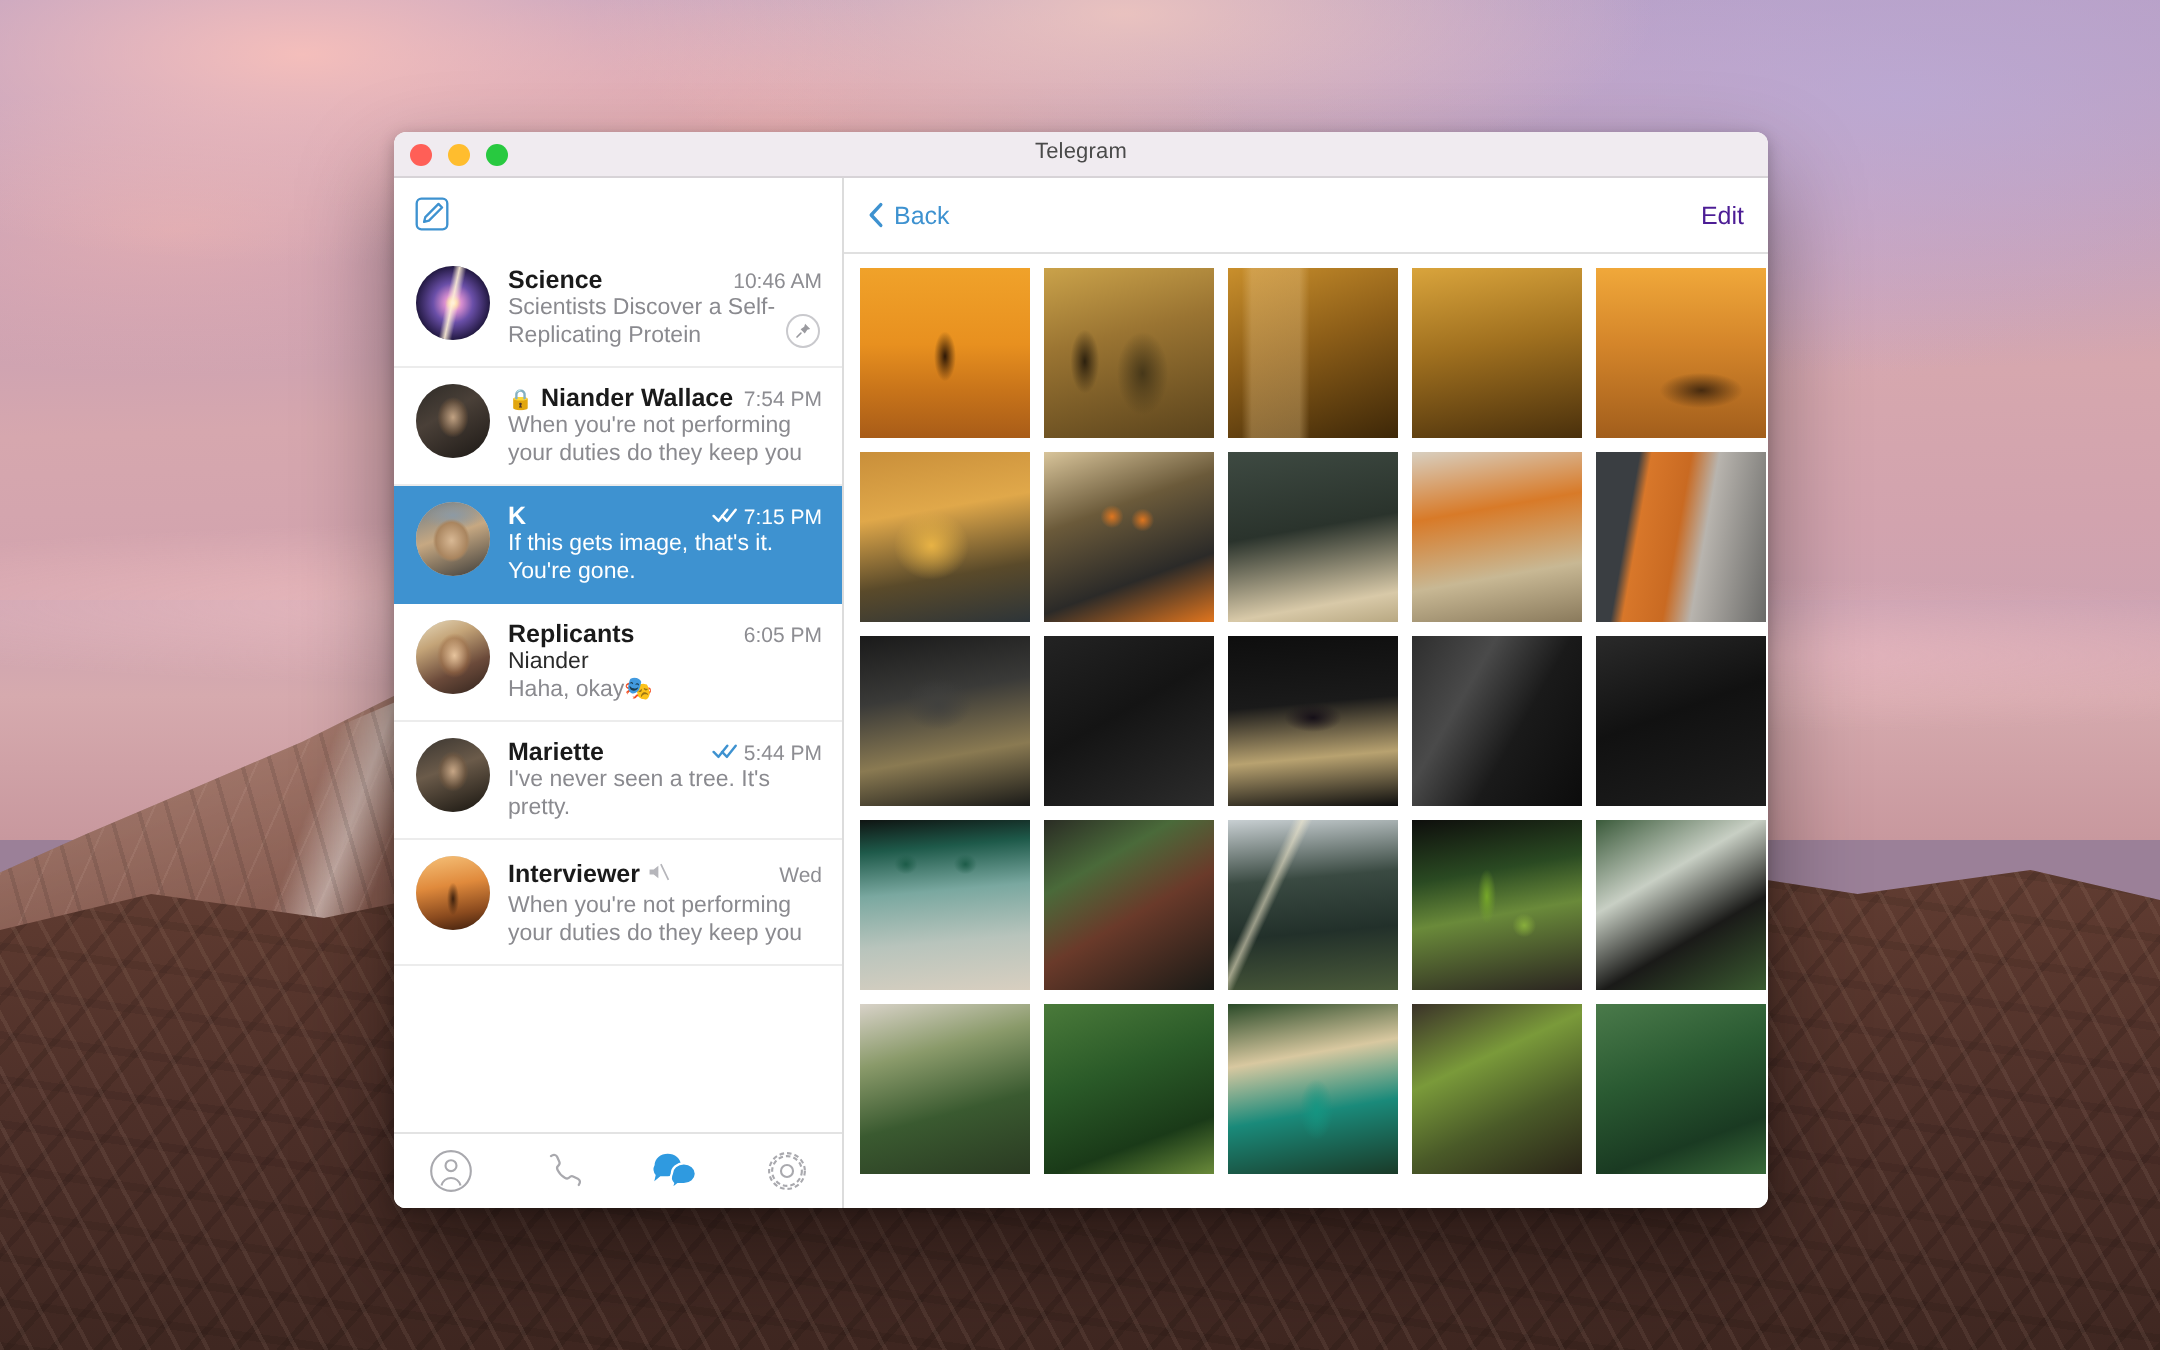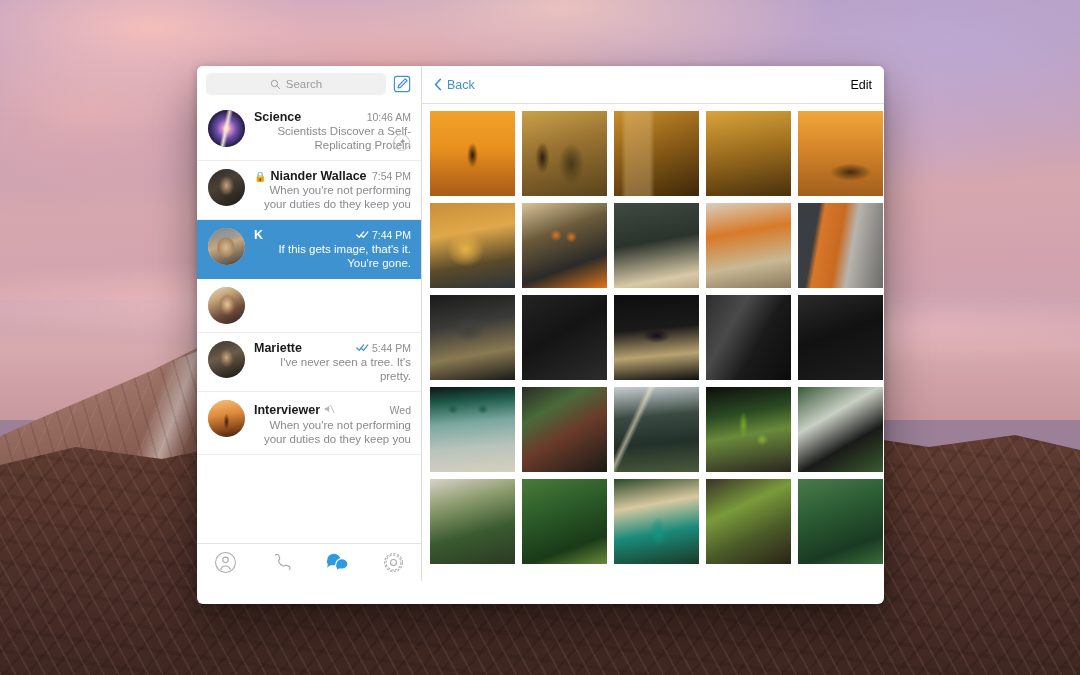--- a/index.html
+++ b/index.html
@@ -129,21 +129,21 @@
     flex: 1; height: 22px; border-radius: 5px; background: #f0f0f0;
     display: flex; align-items: center; justify-content: center; gap: 5px;
   }
   #search-box .mag { width: 11px; height: 11px; }
   #search-ph { font-size: 11.5px; color: #9a9a9f; }
   #compose { width: 20px; height: 20px; display:flex; align-items:center; justify-content:center; }
 
   #chatlist { flex: 1; overflow: hidden; }
   .chat-row {
     display: flex; padding: 8px 10px 8px 11px; gap: 9px;
-    border-bottom: 1px solid #ececec; position: relative; text-align: right;
+    border-bottom: 1px solid #ececec; position: relative;
   }
   .chat-row.selected { background: #3e92d0; border-bottom-color: #3e92d0; }
   .avatar {
     width: 37px; height: 37px; border-radius: 50%; flex: 0 0 37px;
     overflow: hidden; position: relative; background: #ccc;
   }
   .av-inner { position: absolute; inset: 0; }
   .chat-main { flex: 1; min-width: 0; }
   .chat-top { display: flex; align-items: baseline; gap: 4px; }
   .chat-name {
@@ -185,21 +185,21 @@
     padding: 0 12px; border-bottom: 1px solid #e0e0e0; position: relative;
   }
   #nav-back { display: flex; align-items: center; gap: 5px; color: #3e92d0; font-size: 12.5px; }
   #nav-title {
     position: absolute; left: 0; right: 0; text-align: center;
     font-size: 12.5px; color: #3e92d0; font-weight: bold;
     display: flex; align-items: center; justify-content: center; gap: 5px;
     pointer-events: none;
   }
   #nav-title span { pointer-events: auto; }
-  #nav-edit { margin-left: auto; color: #000000; font-size: 12.5px; }
+  #nav-edit { margin-left: auto; color: #4c1d95; font-size: 12.5px; }
 
   #grid {
     flex: 1; padding: 7px 0 0 8px; display: flex; flex-wrap: wrap;
     gap: 7px; align-content: flex-start; overflow: hidden;
   }
   .tile { width: 85px; height: 85px; flex: 0 0 85px; overflow: hidden; position: relative; }
   .tile > div { position: absolute; inset: 0; }
 </style>
 </head>
 <body>
@@ -210,33 +210,34 @@
   <div class="wp-layer wp-haze"></div>
   <div class="wp-layer wp-mtn"></div>
   <div class="wp-layer wp-mtn-lit"></div>
   <div class="wp-layer wp-snow"></div>
   <div class="wp-layer wp-mtn-tex"></div>
   <div class="wp-layer wp-fg"></div>
   <div class="wp-layer wp-fg-tex"></div>
 
   <div id="window">
 
+    <div id="titlebar">
+      <div class="lights">
+        <div class="light l-close"></div>
+        <div class="light l-min"></div>
+        <div class="light l-max"></div>
+      </div>
+      <div id="win-title">Telegram</div>
+    </div>
 
     <div id="body">
 
       <div id="sidebar">
 
         <div id="search-row">
-          <div id="search-box">
-            <svg class="mag" viewBox="0 0 16 16">
-              <circle cx="6.5" cy="6.5" r="4.6" fill="none" stroke="#9a9a9f" stroke-width="1.4"></circle>
-              <line x1="10" y1="10" x2="14" y2="14" stroke="#9a9a9f" stroke-width="1.4" stroke-linecap="round"></line>
-            </svg>
-            <span id="search-ph">Search</span>
-          </div>
           <div id="compose">
             <svg viewBox="0 0 20 20" width="18" height="18">
               <rect x="1.5" y="1.5" width="17" height="17" rx="2.6" fill="none" stroke="#3e92d0" stroke-width="1.3"></rect>
               <path d="M13.6 4.4 L15.6 6.4 L8.3 13.7 L5.6 14.4 L6.3 11.7 Z" fill="none" stroke="#3e92d0" stroke-width="1.3" stroke-linejoin="round"></path>
             </svg>
           </div>
         </div>
 
         <div id="chatlist">
             <div class="chat-row">
@@ -282,30 +283,40 @@
                 <div class="av-inner" style="background:radial-gradient(ellipse 13px 15px at 48% 52%, #d8b894 0%, #a9855f 60%, rgba(0,0,0,0) 72%), radial-gradient(ellipse 22px 10px at 50% 18%, #8d9aa4 0%, rgba(0,0,0,0) 70%);"></div>
               </div>
               <div class="chat-main">
                 <div class="chat-top">
                   <span class="chat-name">K</span>
                   <span class="chat-time">
                     <span class="ticks"><svg viewBox="0 0 16 10" width="13" height="9">
                         <path d="M1 5.6 L4 8.6 L9.4 1.8" fill="none" stroke="#3e92d0" stroke-width="1.5" stroke-linecap="round" stroke-linejoin="round"></path>
                         <path d="M6.2 5.6 L9.2 8.6 L14.6 1.8" fill="none" stroke="#3e92d0" stroke-width="1.5" stroke-linecap="round" stroke-linejoin="round"></path>
                       </svg></span>
-                    <span>7:44 PM</span>
+                    <span>7:15 PM</span>
                   </span>
                 </div>
                 <div class="chat-sub">If this gets image, that's it. You're gone.</div>
               </div>
             </div>
             <div class="chat-row">
               <div class="avatar">
                 <div class="av-inner" style="background:linear-gradient(155deg,#e8dcc0 0%,#c4a478 30%,#6b4a3a 65%,#2e211b 100%);"></div>
                 <div class="av-inner" style="background:radial-gradient(ellipse 11px 14px at 52% 48%, rgba(240,205,165,.9) 0%, rgba(160,110,70,.45) 62%, rgba(0,0,0,0) 80%);"></div>
+              </div>
+              <div class="chat-main">
+                <div class="chat-top">
+                  <span class="chat-name">Replicants</span>
+                  <span class="chat-time">
+                    <span>6:05 PM</span>
+                  </span>
+                </div>
+                <div class="chat-from">Niander</div>
+                <div class="chat-sub">Haha, okay🎭</div>
               </div>
             </div>
             <div class="chat-row">
               <div class="avatar">
                 <div class="av-inner" style="background:linear-gradient(160deg,#3a3530 0%,#6b5b4a 42%,#17140f 100%);"></div>
                 <div class="av-inner" style="background:radial-gradient(ellipse 10px 13px at 50% 45%, rgba(215,180,145,.85) 0%, rgba(120,92,66,.5) 62%, rgba(0,0,0,0) 78%);"></div>
               </div>
               <div class="chat-main">
                 <div class="chat-top">
                   <span class="chat-name">Mariette</span>

